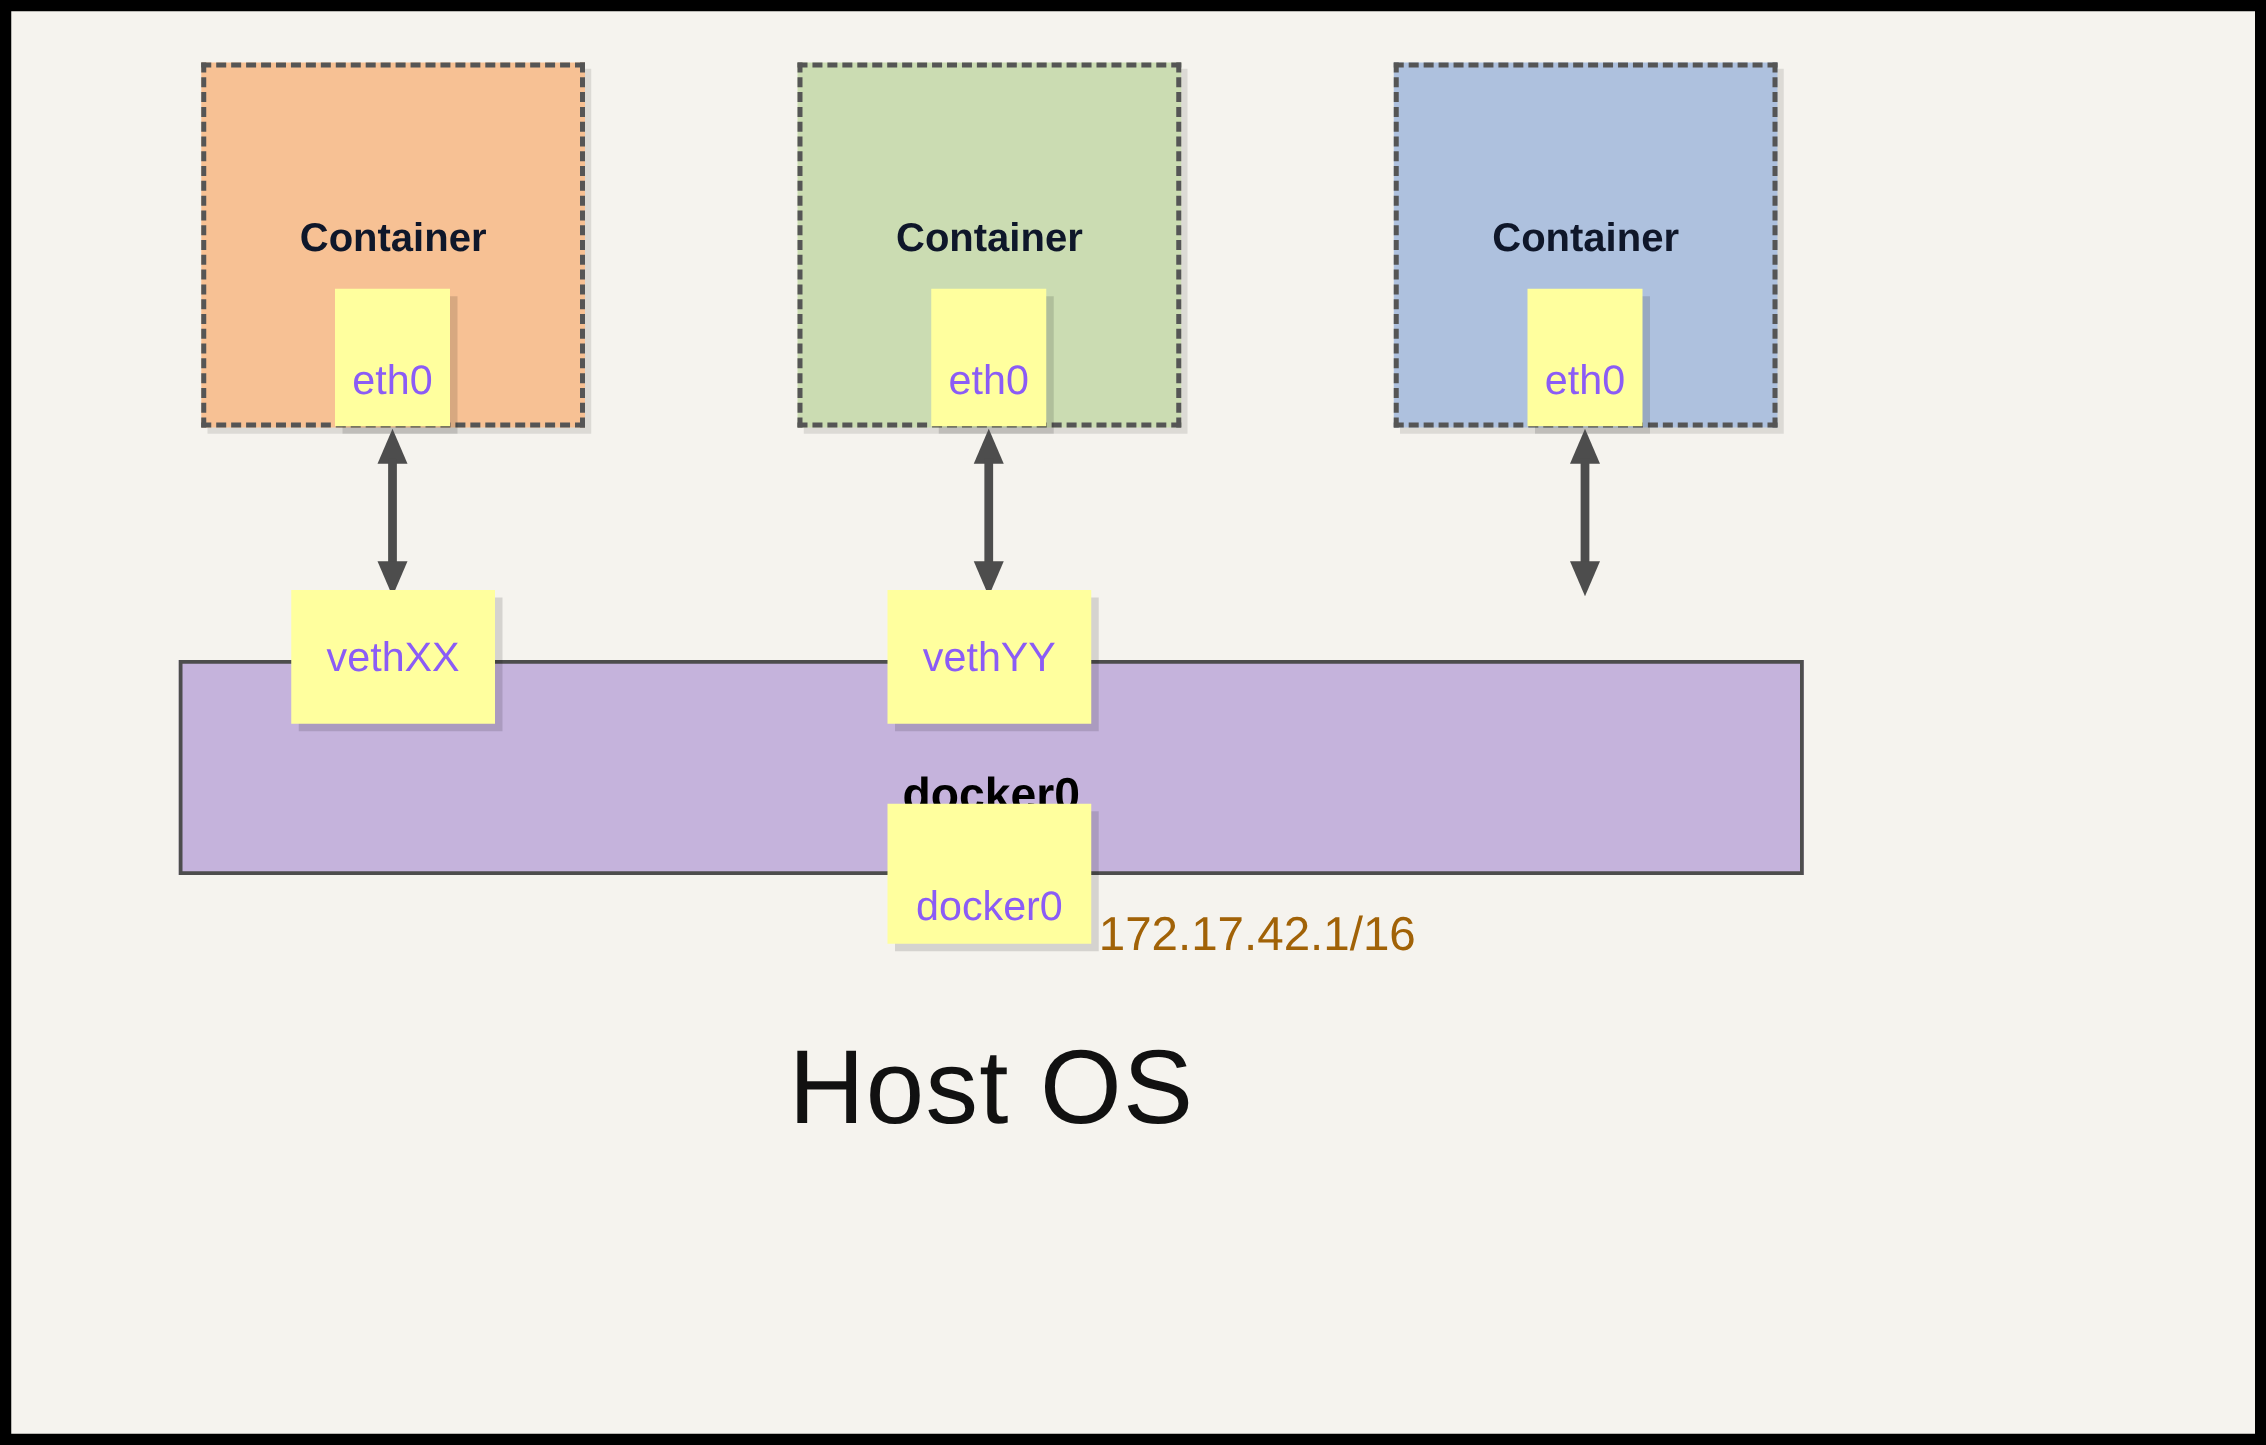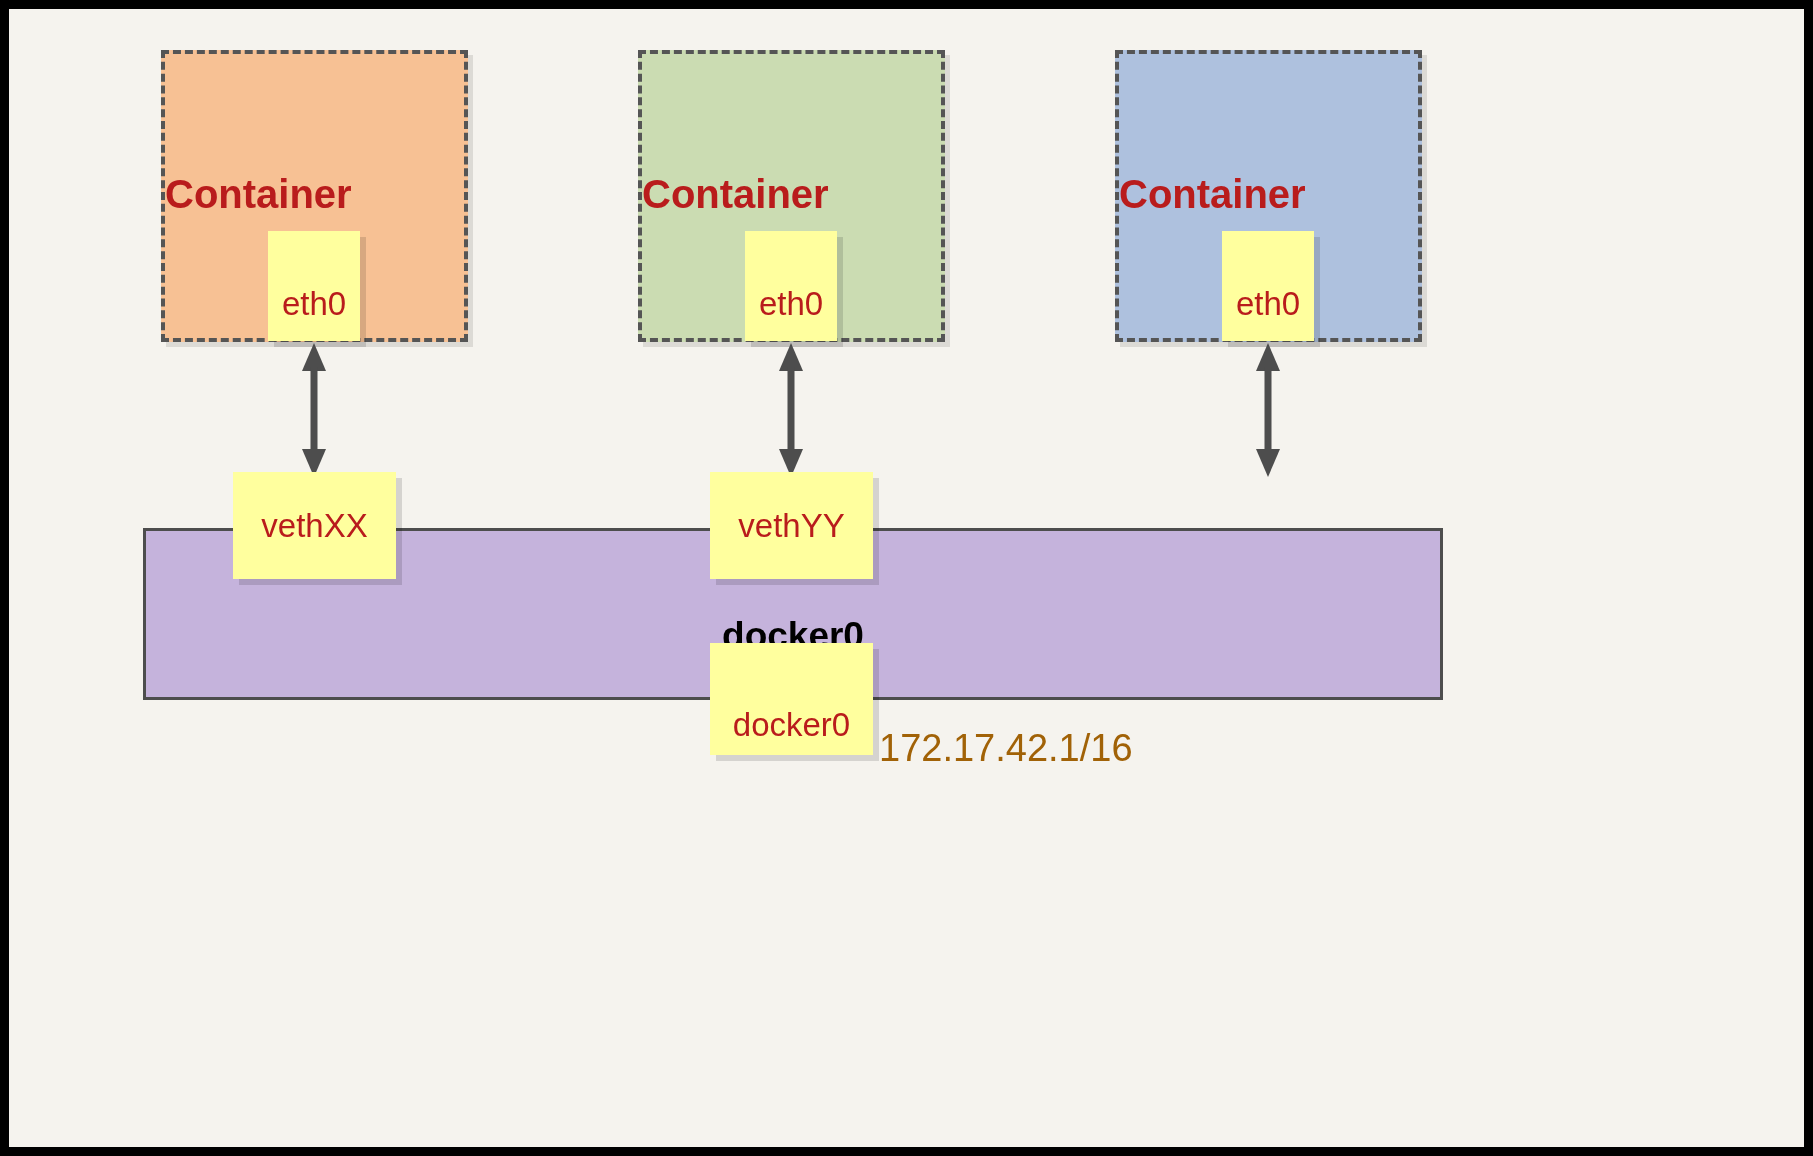--- a/index.html
+++ b/index.html
@@ -36,36 +36,36 @@
     position: absolute;
     border: 4px dashed #555555;
     box-sizing: border-box;
     box-shadow: 5px 5px 0 0 rgba(0,0,0,0.10);
   }
   .container-title {
     position: absolute;
     left: 0;
     right: 0;
     top: 118px;
-    text-align: left;
-    font-size: 40px;
+    text-align: center;
+    font-size: 32px;
     font-weight: bold;
-    color: #b91c1c;
+    color: #0f172a;
     letter-spacing: 0px;
   }
 
   
   .chip {
     position: absolute;
     background: #ffff9e;
     box-shadow: 6px 6px 0 0 rgba(0,0,0,0.13);
     display: flex;
     align-items: center;
     justify-content: center;
-    color: #b91c1c;
+    color: #8b5cf6;
     box-sizing: border-box;
   }
   .chip-eth0 {
     font-size: 33px;
     padding-top: 36px;
   }
   .chip-veth {
     font-size: 33px;
   }
   .chip-docker0-port {
@@ -166,15 +166,16 @@
     <div class="chip chip-veth" style="left:701px; top:463px; width:163px; height:107px;">
       <span>vethYY</span>
     </div>
 
     <div class="chip chip-docker0-port" style="left:701px; top:634px; width:163px; height:112px;">
       <span>docker0</span>
     </div>
 
     <div id="ip-label" style="left:870px; top:718px;">172.17.42.1/16</div>
 
+    <div id="host-os-label" style="left:622px; top:812px;">Host OS</div>
 
   </div>
 </div>
 
 </body></html>

